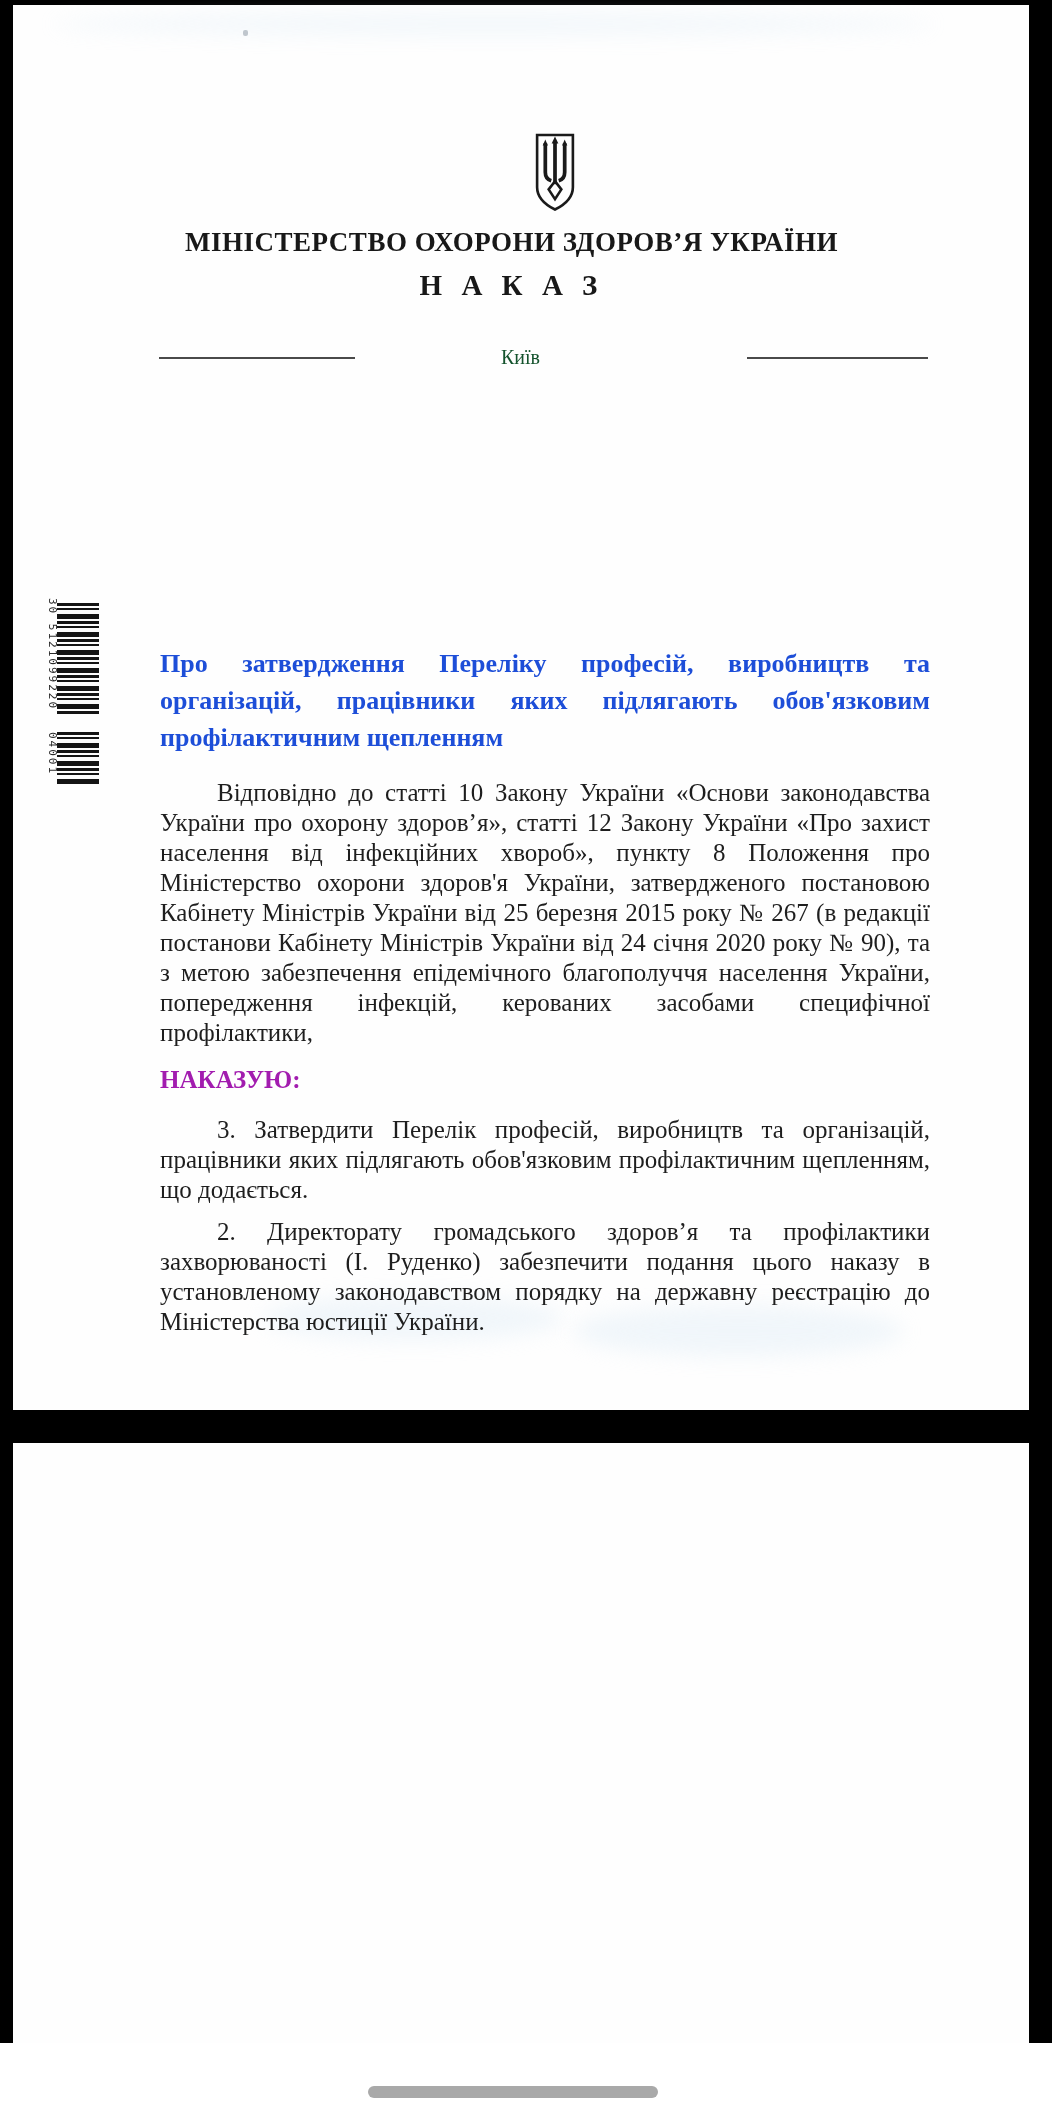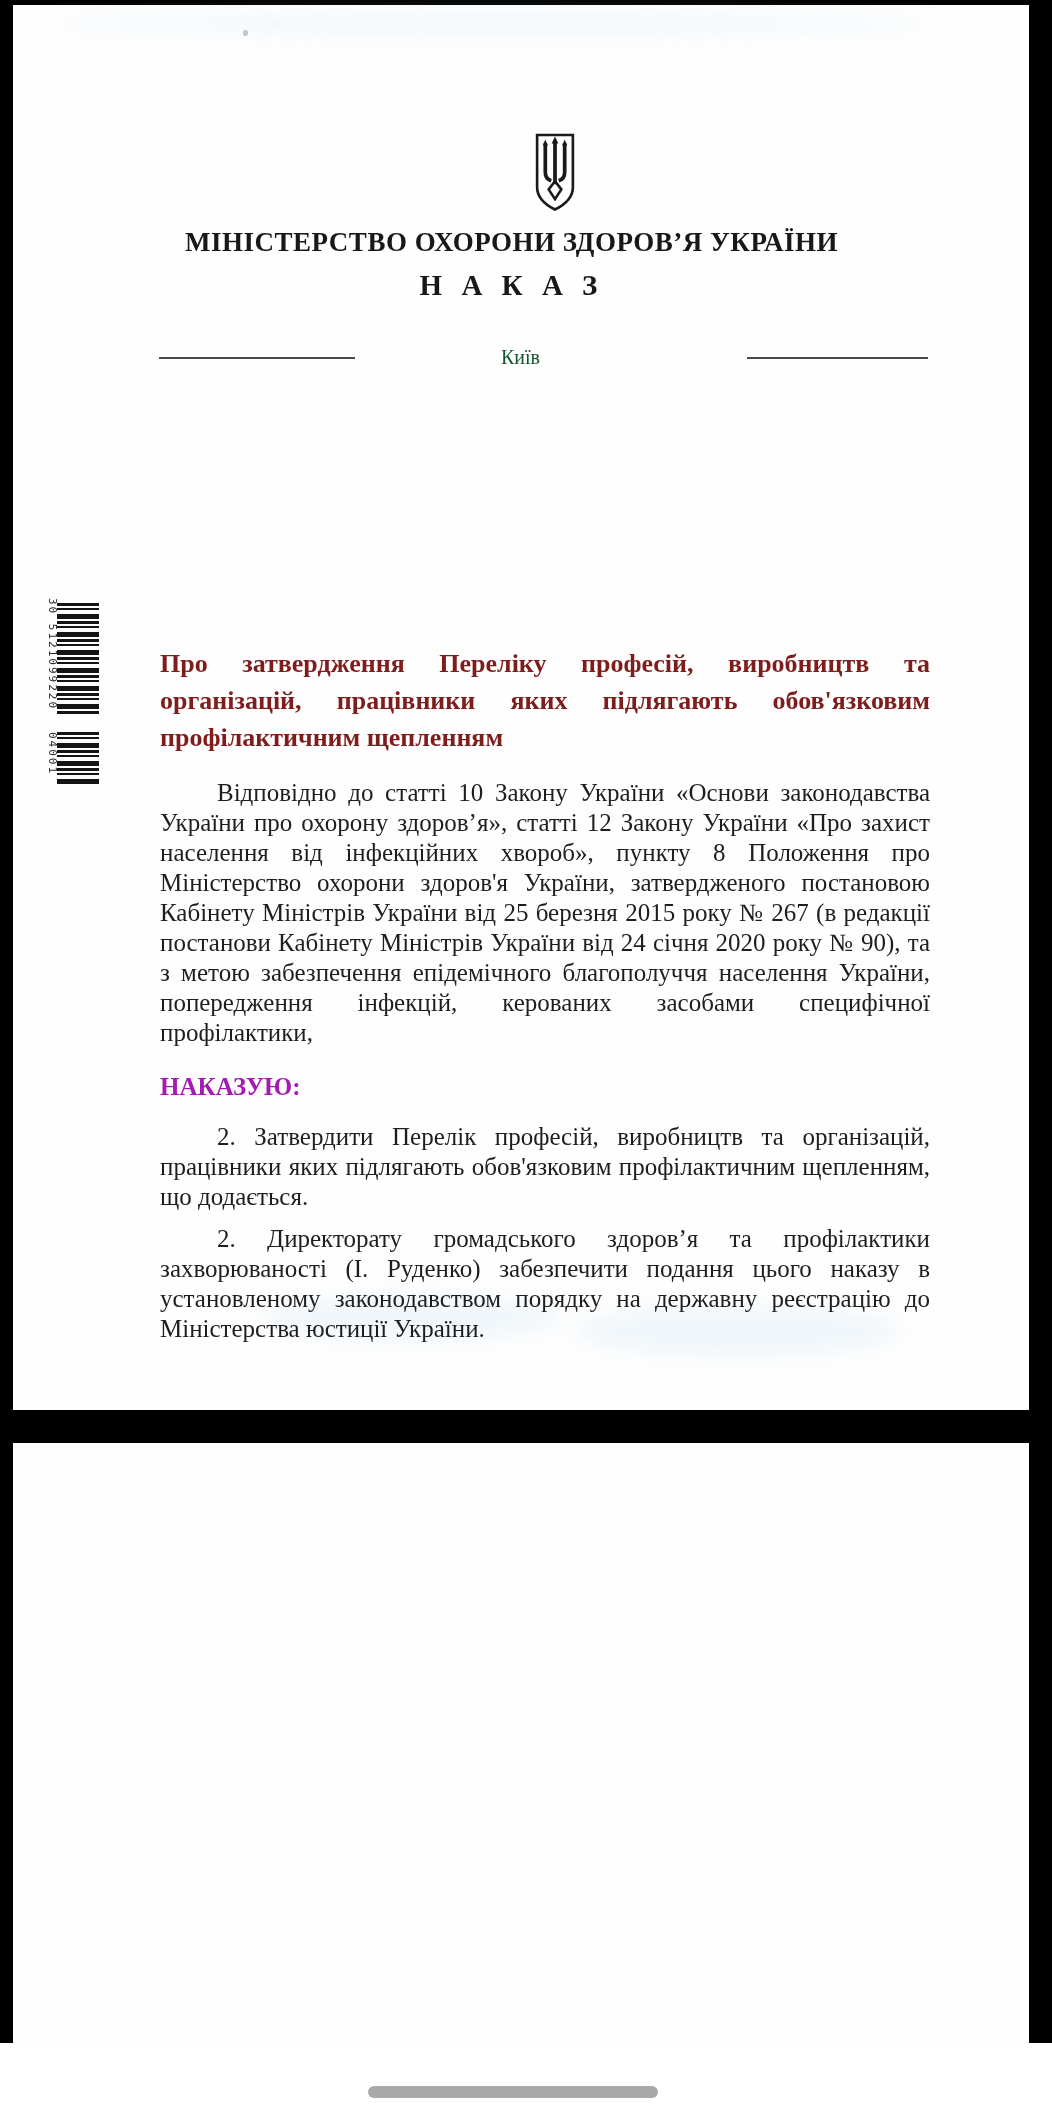--- a/index.html
+++ b/index.html
@@ -61,23 +61,23 @@
     transform:rotate(90deg);transform-origin:left top;
   }
   .barcode-label.l1{top:593px;}
   .barcode-label.l2{top:727px;}
 
   .content{
     position:absolute;left:147px;top:640px;width:770px;color:#1e1e1e;
     font-size:25px;line-height:30px;text-align:justify;
   }
   .doc-title{
-    margin:0 0 22px 0;font-weight:bold;color:#7f1d1d;font-size:26px;line-height:37px;
+    margin:0 0 22px 0;font-weight:bold;color:#1d4ed8;font-size:26px;line-height:37px;
   }
-  .para{margin:0 0 24px 0;text-indent:57px;}
+  .para{margin:0 0 17px 0;text-indent:57px;}
   .order-heading{margin:0 0 20px 0;font-weight:bold;color:#a21caf;}
   .order-item{margin:0 0 12px 0;text-indent:57px;}
 </style>
 </head>
 <body>
 
 <div class="screen">
 
   <div class="page page1">
     <div class="smudge smudge-top"></div>
@@ -107,21 +107,21 @@
       <div class="barcode-label l1">30 5121099220</div>
       <div class="barcode-bars b1"></div>
       <div class="barcode-label l2">04001</div>
       <div class="barcode-bars b2"></div>
     </div>
 
     <div class="content">
       <p class="doc-title">Про затвердження Переліку професій, виробництв та організацій, працівники яких підлягають обов'язковим профілактичним щепленням</p>
       <p class="para">Відповідно до статті 10 Закону України «Основи законодавства України про охорону здоров’я», статті 12 Закону України «Про захист населення від інфекційних хвороб», пункту 8 Положення про Міністерство охорони здоров'я України, затвердженого постановою Кабінету Міністрів України від 25 березня 2015 року № 267 (в редакції постанови Кабінету Міністрів України від 24 січня 2020 року № 90), та з метою забезпечення епідемічного благополуччя населення України, попередження інфекцій, керованих засобами специфічної профілактики,</p>
       <p class="order-heading">НАКАЗУЮ:</p>
-      <p class="order-item">2. Затвердити Перелік професій, виробництв та організацій, працівники яких підлягають обов'язковим профілактичним щепленням, що додається.</p>
+      <p class="order-item">3. Затвердити Перелік професій, виробництв та організацій, працівники яких підлягають обов'язковим профілактичним щепленням, що додається.</p>
       <p class="order-item">2. Директорату громадського здоров’я та профілактики захворюваності (І. Руденко) забезпечити подання цього наказу в установленому законодавством порядку на державну реєстрацію до Міністерства юстиції України.</p>
     </div>
   </div>
 
   <div class="page page2"></div>
 
   <div class="bottom-strip"></div>
   <div class="home-indicator"></div>
 
 </div>

